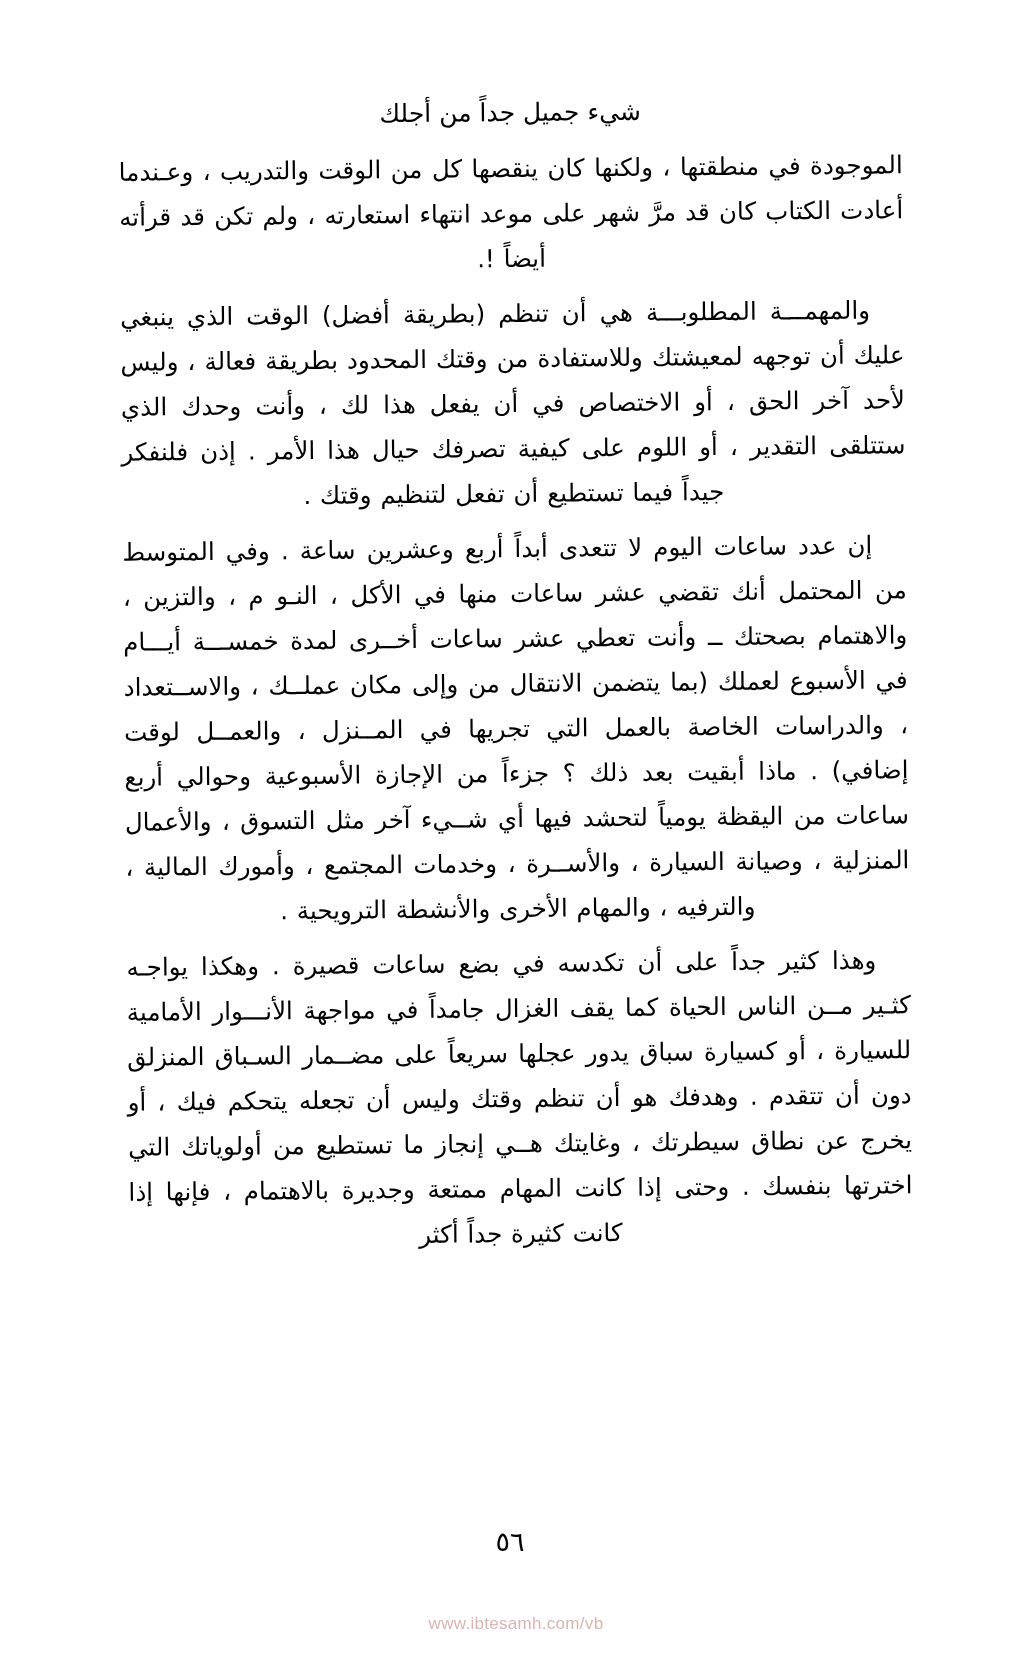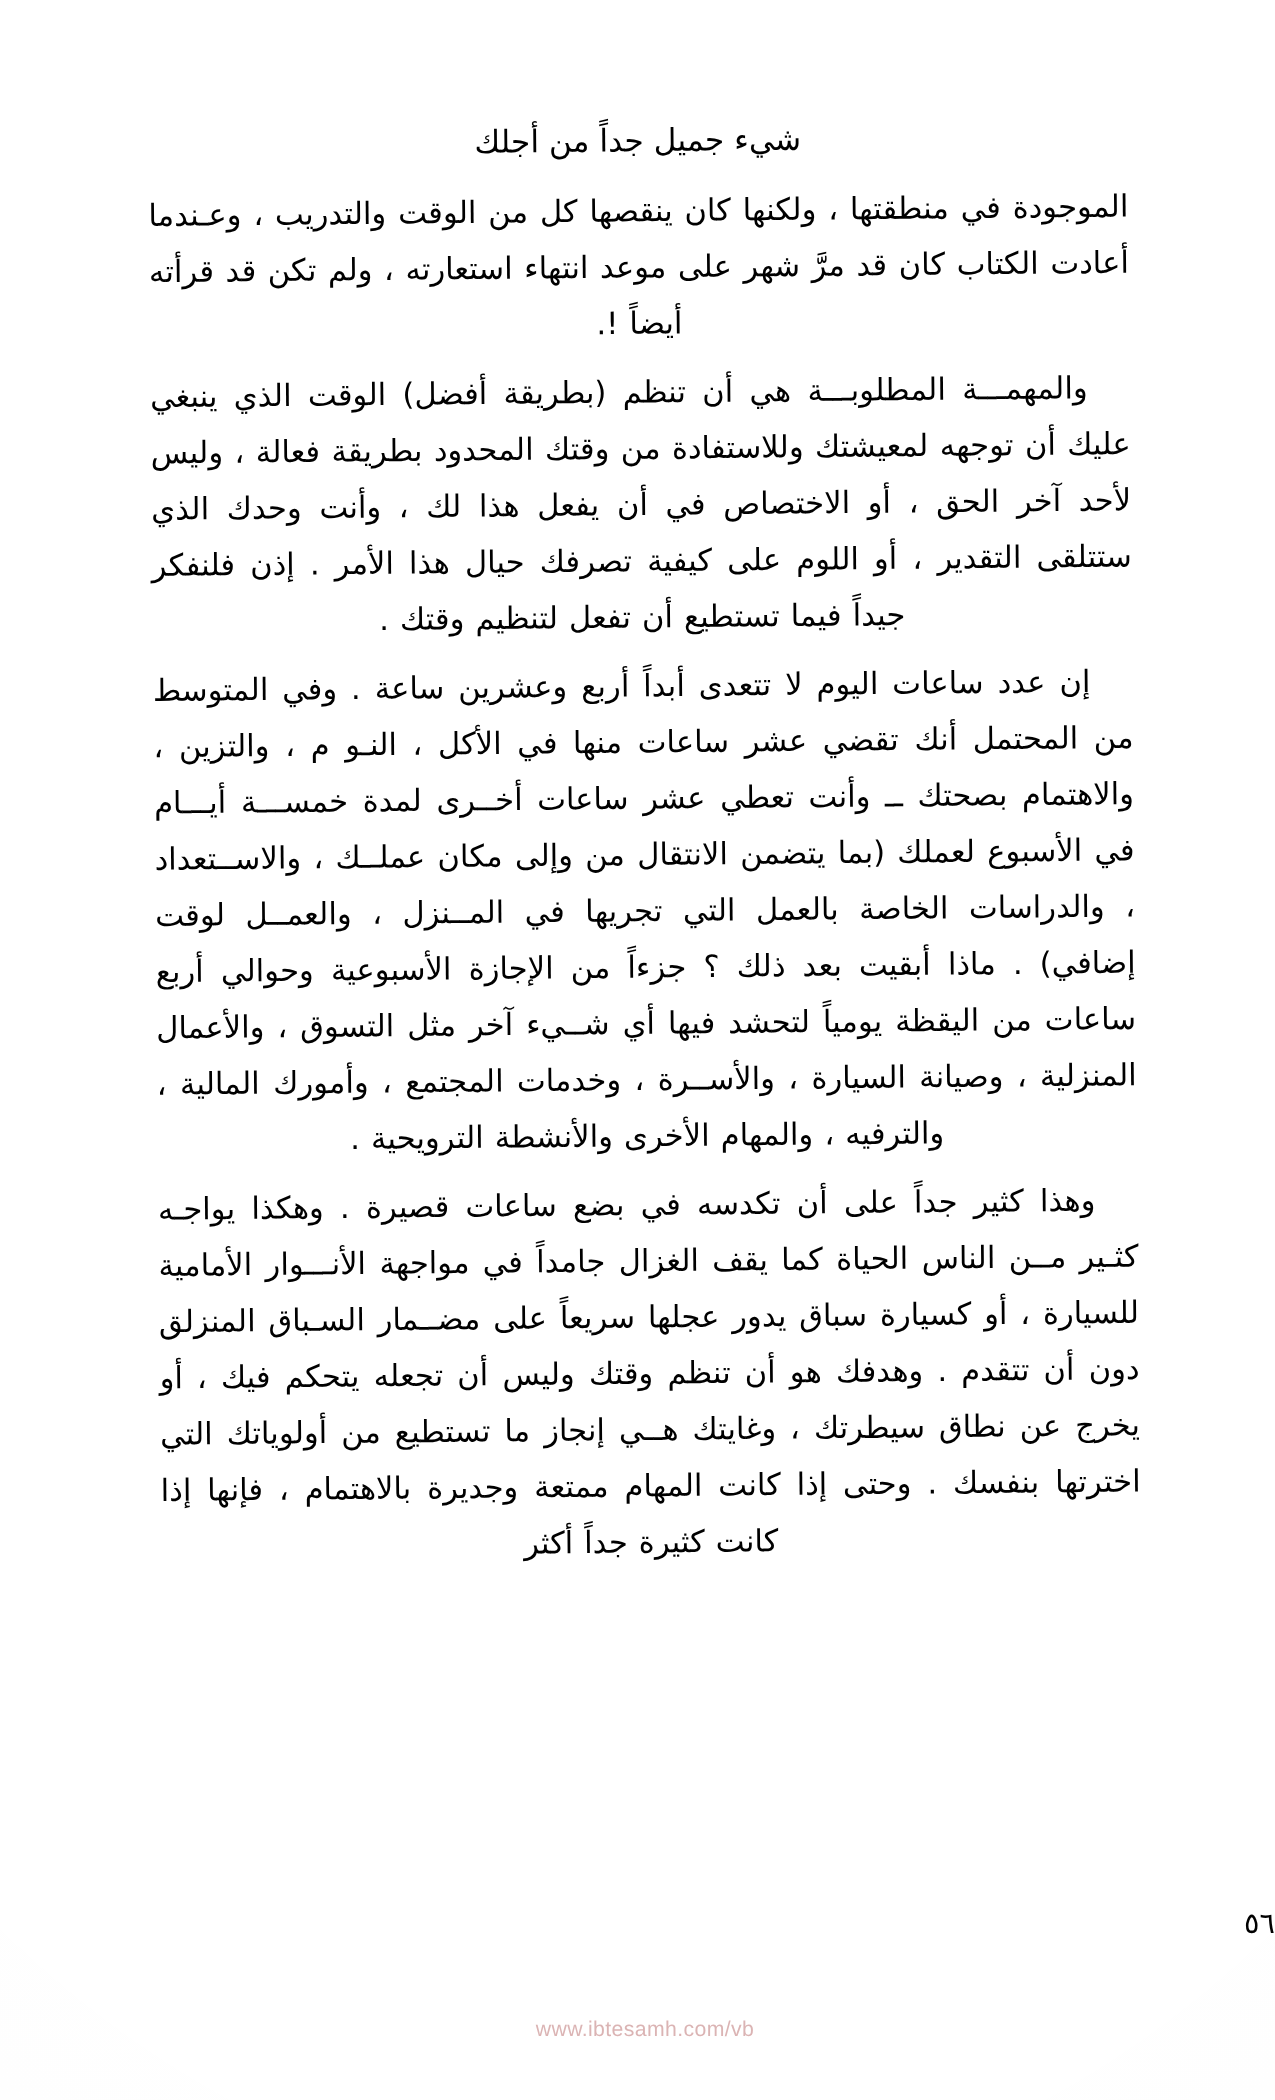--- a/index.html
+++ b/index.html
@@ -69,21 +69,22 @@
 
   
   .para.p1 { margin-bottom: 6px; }
 
   
   .page-number {
     position: absolute;
     top: 1528px;
     left: 0;
     right: 0;
-    font-size: 23px;
+    text-align: center;
+    font-size: 27px;
     line-height: 1;
     letter-spacing: 1px;
     color: #000000;
   }
 
   
   .watermark {
     position: absolute;
     top: 1614px;
     left: 12px;

